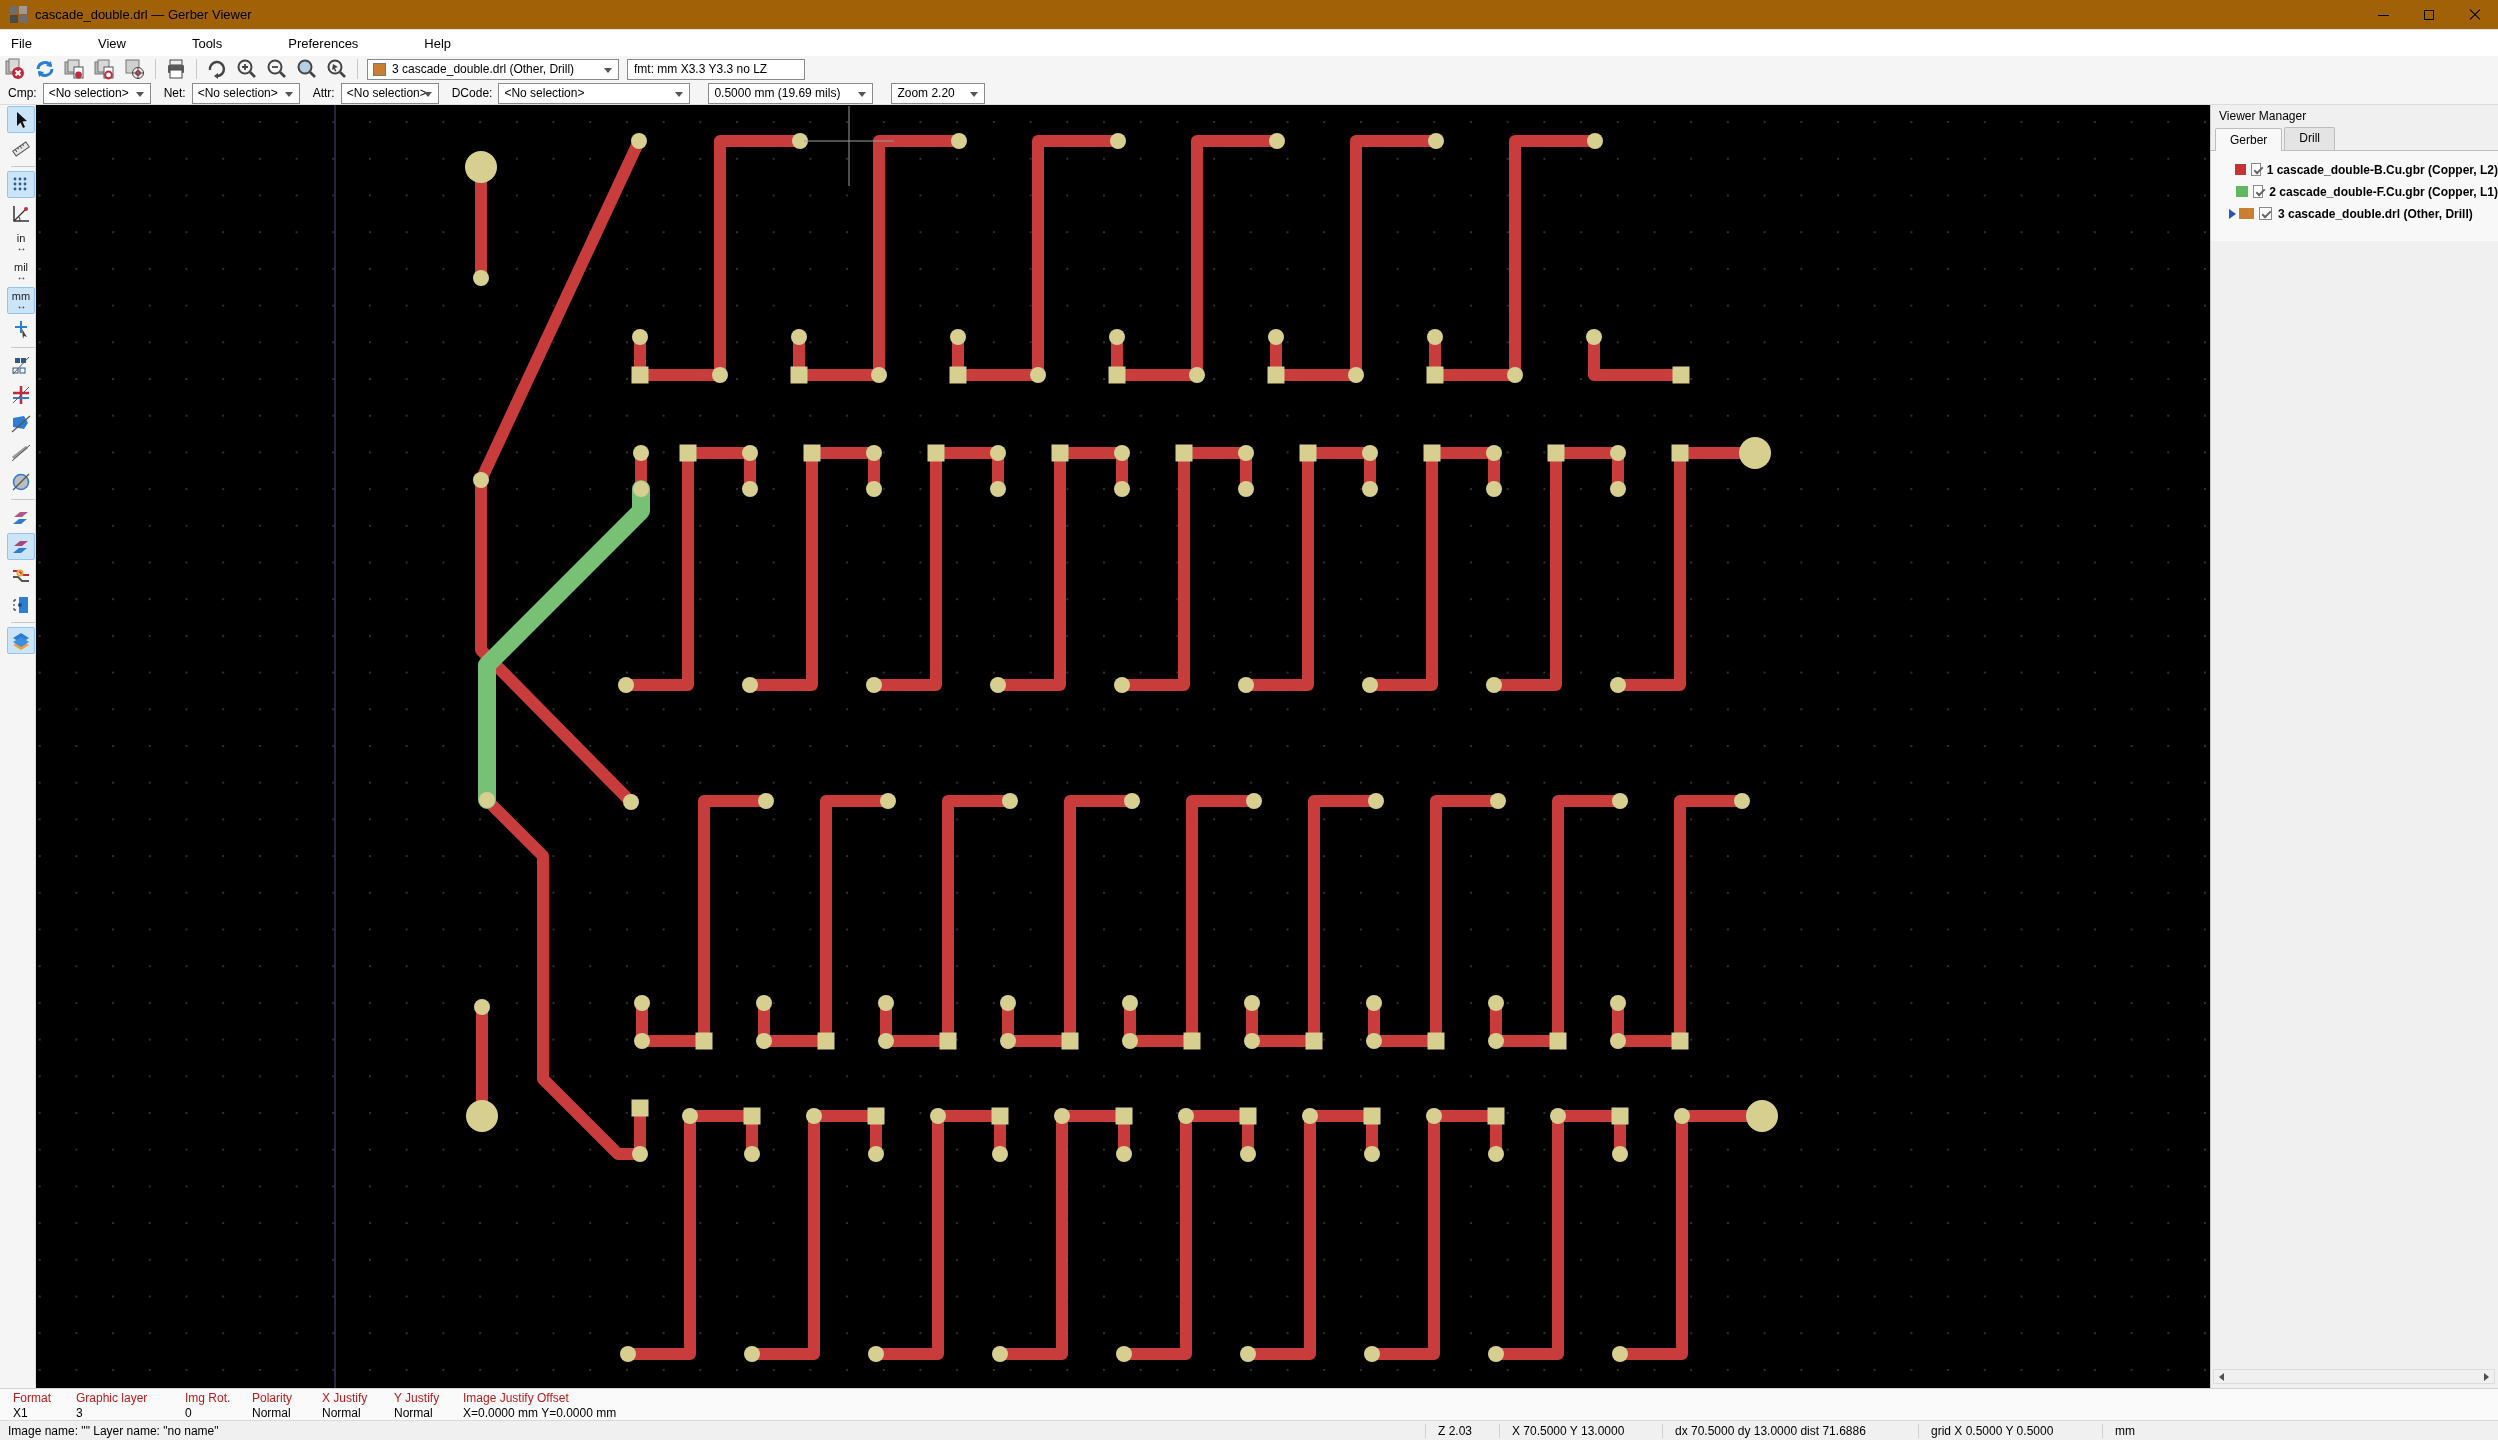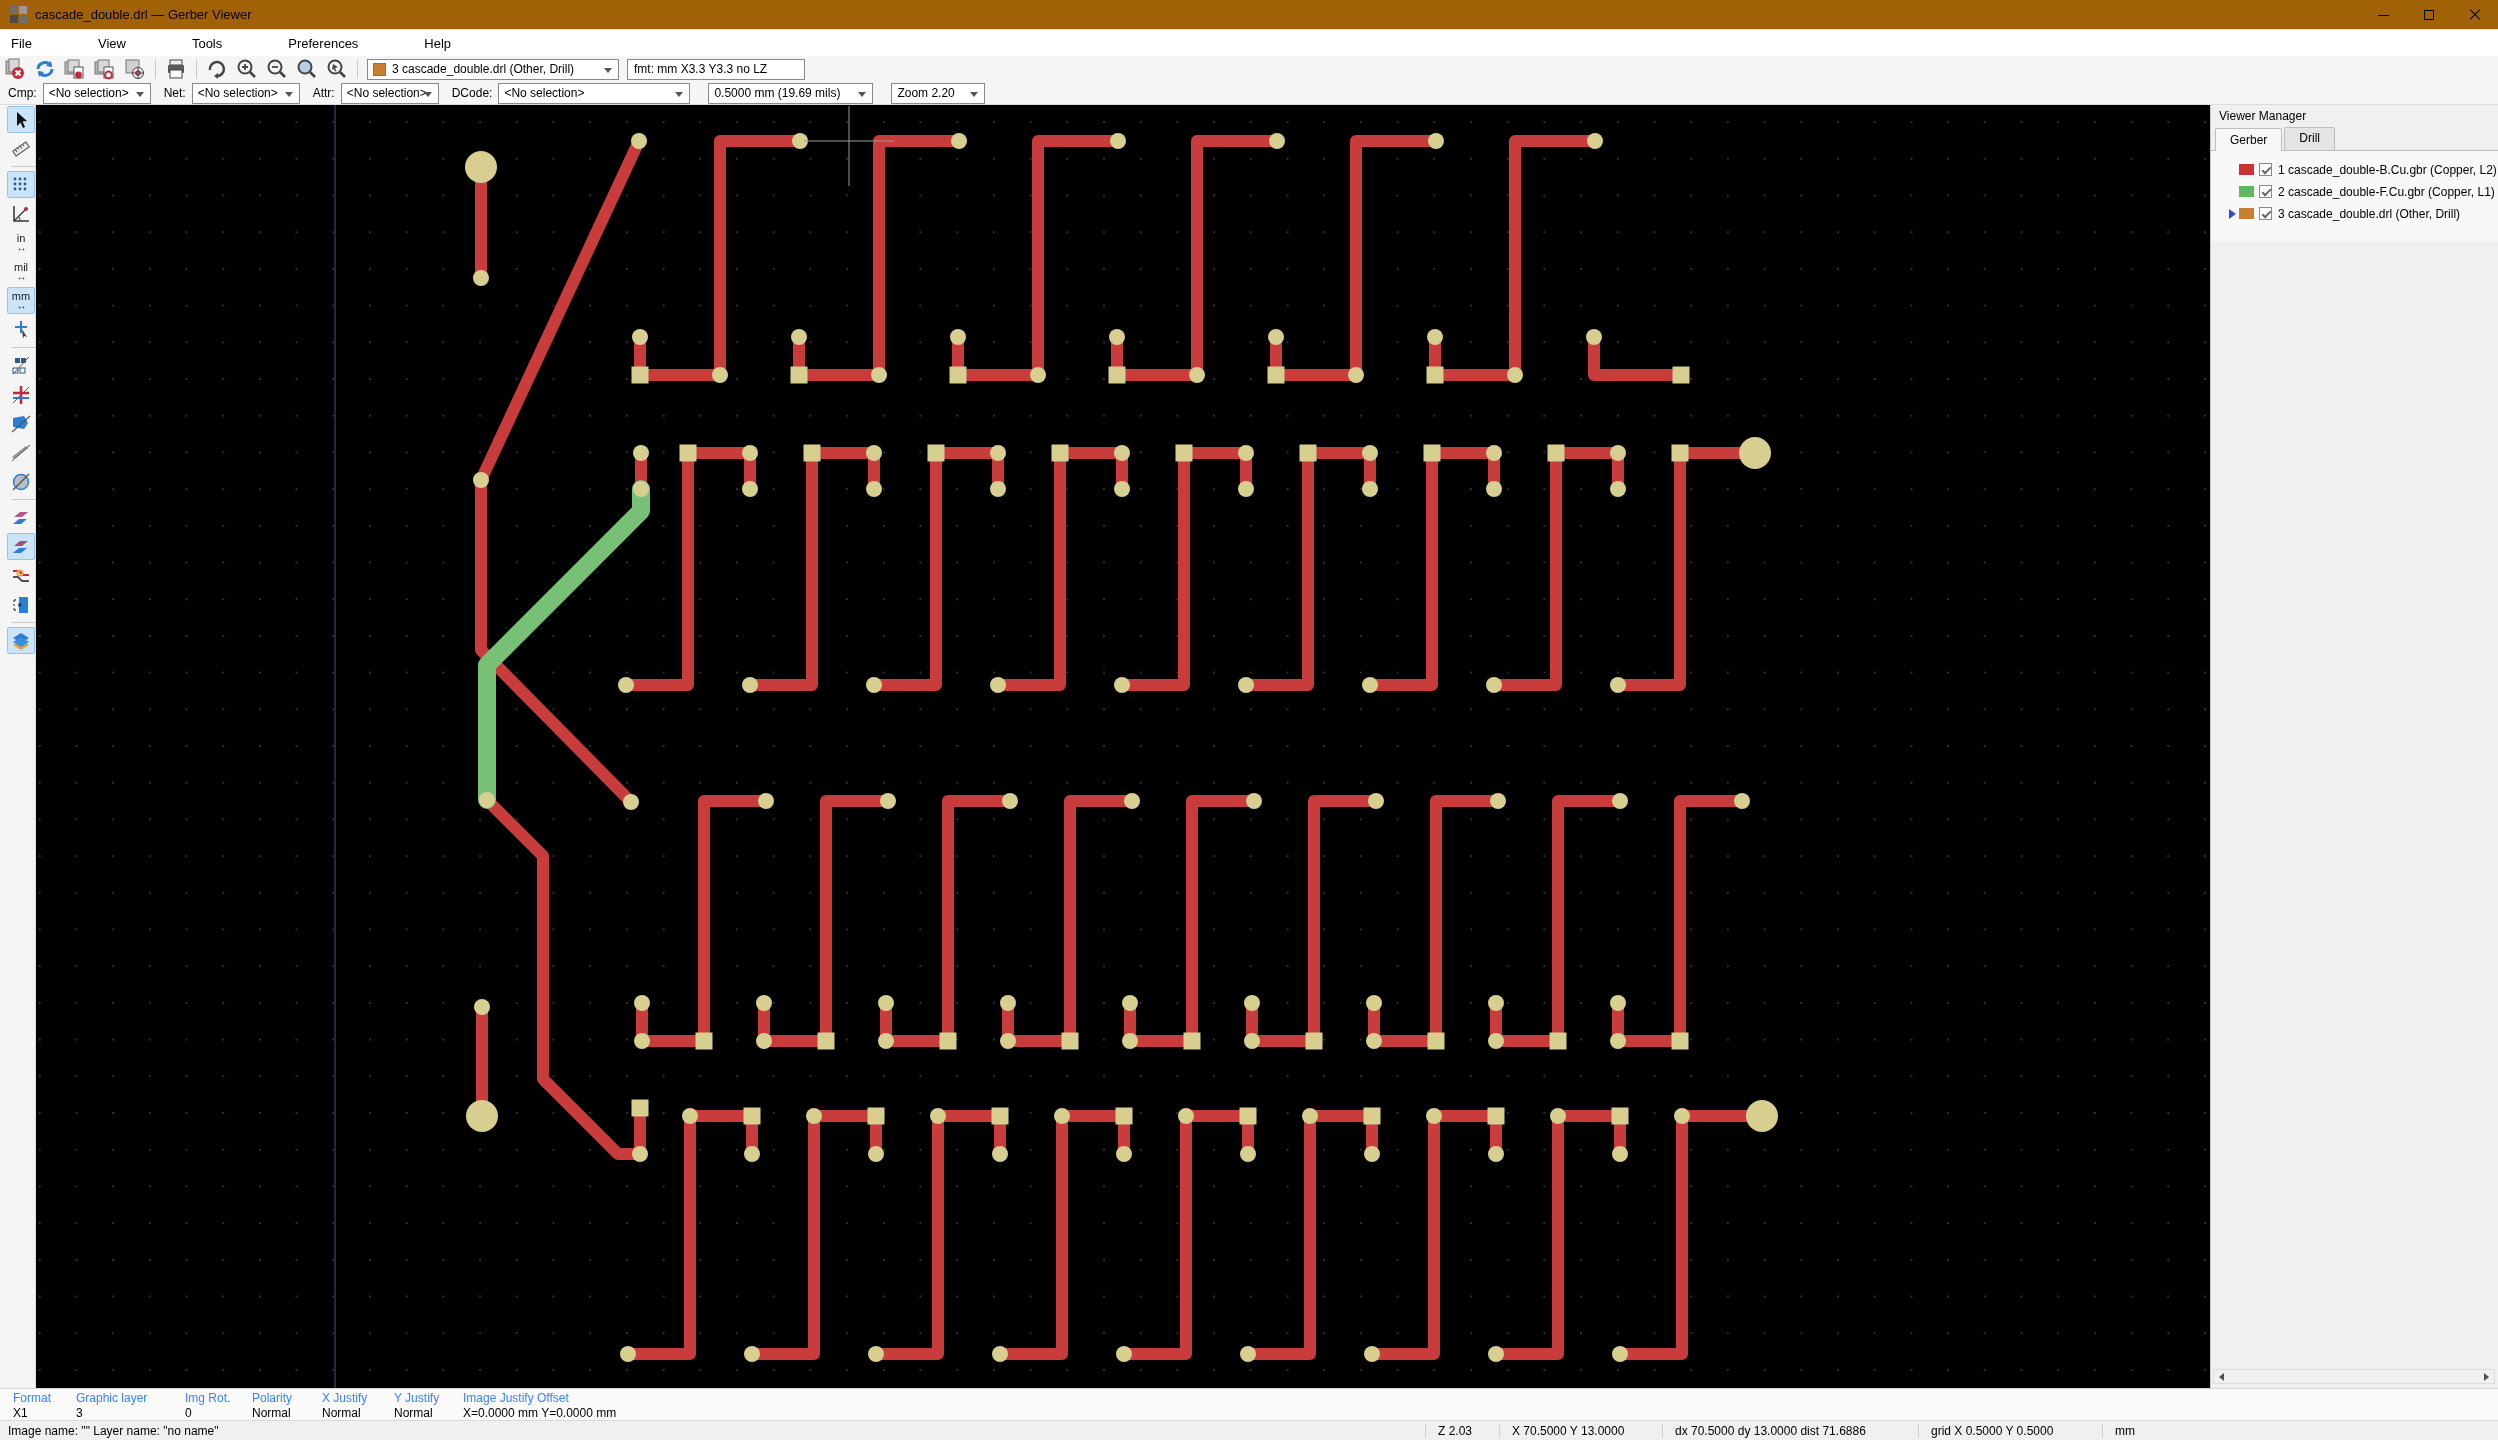--- a/index.html
+++ b/index.html
@@ -50,38 +50,38 @@
   
   .canvas-wrap { position:absolute; left:36px; top:105px; width:2174px; height:1283px; background:#000; }
   
   .layers-panel { position:absolute; left:2210px; top:105px; width:288px; height:1283px; background:#f0f0f0;
                   border-left:1px solid #c9c9c9; font-size:12px; }
   .lp-header { height:22px; display:flex; align-items:center; padding-left:8px; font-size:12px; background:#f0f0f0; }
   .lp-tabs { display:flex; height:24px; border-bottom:1px solid #bdbdbd; padding-left:4px; }
   .lp-tab { padding:3px 14px; border:1px solid #bdbdbd; border-bottom:none; background:#e4e4e4;
             font-size:12px; margin-right:2px; border-radius:2px 2px 0 0; }
   .lp-tab.active { background:#f8f8f8; position:relative; top:1px; padding-top:4px; }
-  .layer-row { display:flex; align-items:center; height:19px; margin-top:3px; }
+  .layer-row { display:flex; align-items:center; height:19px; margin-top:3px;font-weight:bold; }
   .lr-arrow { width:14px; display:flex; justify-content:center; }
   .lr-arrow .tri { width:0; height:0; border-top:5px solid transparent; border-bottom:5px solid transparent;
                    border-left:7px solid #2a52c8; }
   .lr-swatch { width:15px; height:11px; margin-right:5px; }
   .lr-check { width:13px; height:13px; background:#fff; border:1px solid #8a8a8a; margin-right:6px; position:relative; }
   .lr-check.checked::before { content:""; position:absolute; left:2px; top:3px; width:7px; height:3px;
                    border-left:2px solid #666; border-bottom:2px solid #666; transform:rotate(-45deg); }
   .lr-label { font-size:12px; white-space:nowrap; }
   .lp-scroll { position:absolute; left:2px; bottom:4px; width:282px; height:15px; background:#f0f0f0;
                border:1px solid #dcdcdc; display:flex; justify-content:space-between; align-items:center; }
   .sc-arrow { width:0; height:0; border-top:4px solid transparent; border-bottom:4px solid transparent; margin:0 5px;}
   .sc-left { border-right:5px solid #505050; } .sc-right { border-left:5px solid #505050; }
   
   .infopanel { position:absolute; left:0; top:1388px; width:2498px; height:32px; background:#fafafa;
                border-top:1px solid #d5d5d5; font-size:12px; }
   .info-col { position:absolute; top:2px; }
-  .info-col .lab { display:block; color:#3b82f6; }
+  .info-col .lab { display:block; color:#b91c1c; }
   .info-col .val { display:block; margin-top:1px; }
   .statusbar { position:absolute; left:0; top:1420px; width:2498px; height:20px; background:#f0f0f0;
                border-top:1px solid #d9d9d9; font-size:12px; }
   .sb-left { position:absolute; left:8px; top:3px; }
   .sb-sec { position:absolute; top:3px; border-left:1px solid #d0d0d0; padding-left:12px; height:14px; }
 </style>
 </head>
 <body>
 
 <div class="titlebar">

